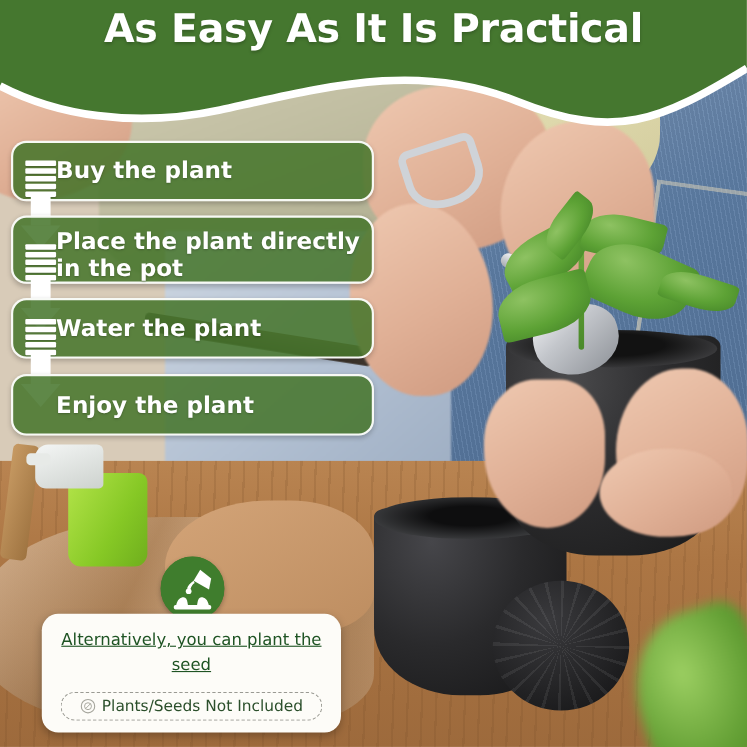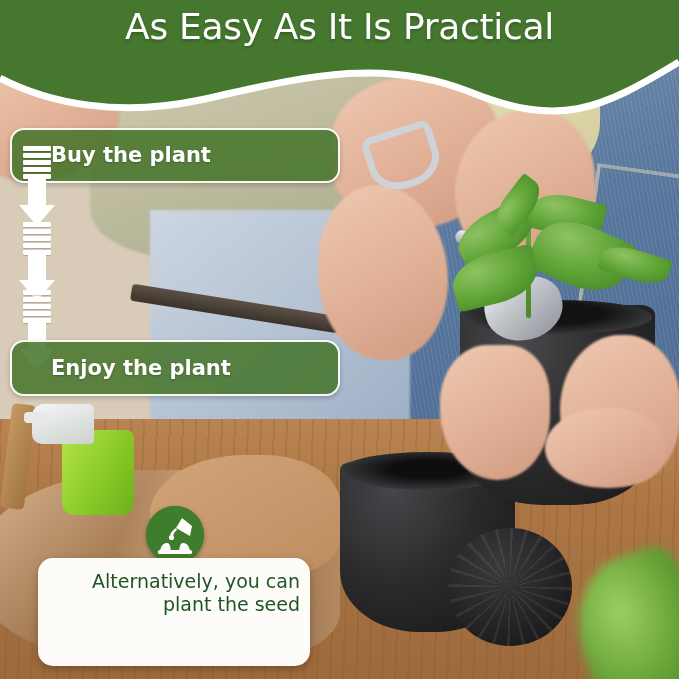--- a/index.html
+++ b/index.html
@@ -272,21 +272,21 @@
     width: 679px;
     height: 135px;
   }
   .header-title {
     position: absolute;
     left: 0; right: 0;
     top: 6px;
     text-align: center;
     color: #ffffff;
     font-size: 36px;
-    font-weight: normal;
+    font-weight: bold;
     letter-spacing: -0.3px;
     font-family: "DejaVu Sans", sans-serif;
     text-shadow: 0 2px 3px rgba(0,0,0,.22);
     white-space: nowrap;
   }
 
   
   .steps {
     position: absolute;
     left: 0; top: 0;
@@ -368,27 +368,28 @@
   }
   .alt-badge {
     position: absolute;
     left: 146px; top: 506px;
     width: 58px; height: 58px;
     border-radius: 50%;
     background: #3f7d2d;
     box-shadow: 0 2px 5px rgba(0,0,0,.3);
   }
   .alt-title {
-    text-align: right;
+    text-align: center;
     color: #1f5424;
-    font-size: 19px;
+    font-size: 15px;
     line-height: 23px;
     font-weight: normal;
     font-family: "DejaVu Sans", sans-serif;
     padding: 0 10px;
+    text-decoration: underline;
   }
   .alt-pill {
     position: absolute;
     left: 17px; bottom: 11px;
     width: 238px;
     height: 26px;
     border: 1px dashed #9a9a93;
     border-radius: 13px;
     display: flex;
     align-items: center;
@@ -476,32 +477,38 @@
         <i></i>
         <i></i>
         <i></i>
         <i></i>
     </div>
     <div class="down-arrow" style="top:178px; height:48px;">
       <div class="shaft" style="height:27px;"></div>
       <div class="head" style="top:27px;"></div>
     </div>
 
+    <div class="step-box" style="top:196px; height:62px;">
+      <div class="step-label" style="top:9px;">Place the plant directly in the pot</div>
+    </div>
     <div class="bar-stack" style="top:222px; height:33px;">
       <i></i>
         <i></i>
         <i></i>
         <i></i>
         <i></i>
     </div>
     <div class="down-arrow" style="top:253px; height:48px;">
       <div class="shaft" style="height:27px;"></div>
       <div class="head" style="top:27px;"></div>
     </div>
 
+    <div class="step-box" style="top:271px; height:55px;">
+      <div class="step-label" style="top:13px;">Water the plant</div>
+    </div>
     <div class="bar-stack" style="top:290px; height:33px;">
       <i></i>
         <i></i>
         <i></i>
         <i></i>
         <i></i>
     </div>
     <div class="down-arrow" style="top:322px; height:48px;">
       <div class="shaft" style="height:27px;"></div>
       <div class="head" style="top:27px;"></div>
@@ -519,15 +526,25 @@
       <path d="M30 22 C27 24 25 26 24 29 L27 30 C28 27 29 25 31 24 Z" fill="#ffffff"></path>
       <circle cx="25.5" cy="31.5" r="2.6" fill="#ffffff"></circle>
       <path d="M14 45 C15 39 18 37 21 37 C23 37 24 39 24.5 42 L25 45 Z" fill="#ffffff"></path>
       <path d="M44 45 C43 39 40 37 37 37 C35 37 34 39 33.5 42 L33 45 Z" fill="#ffffff"></path>
       <rect x="12" y="44" width="34" height="4" rx="1.6" fill="#ffffff"></rect>
     </svg>
   </div>
 
   <div class="alt-card">
     <div class="alt-title">Alternatively, you can plant the seed</div>
+    <div class="alt-pill">
+      <span class="alt-pill-icon">
+        <svg viewBox="0 0 16 16" width="14" height="14">
+          <circle cx="8" cy="8" r="7" fill="none" stroke="#a5a59c" stroke-width="1.2"></circle>
+          <circle cx="8" cy="8" r="3.6" fill="none" stroke="#a5a59c" stroke-width="1"></circle>
+          <path d="M5.5 10.5 L10.5 5.5" stroke="#a5a59c" stroke-width="1"></path>
+        </svg>
+      </span>
+      <span class="alt-pill-text">Plants/Seeds Not Included</span>
+    </div>
   </div>
 
 </div>
 
 </body></html>

